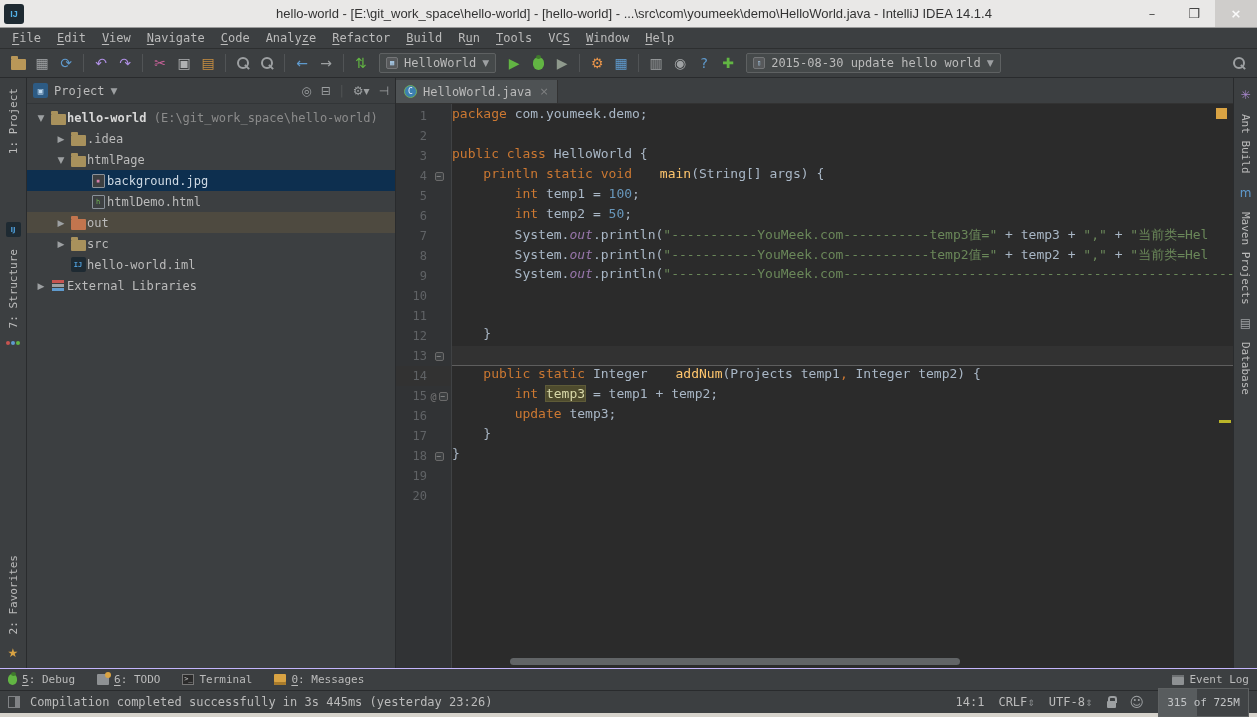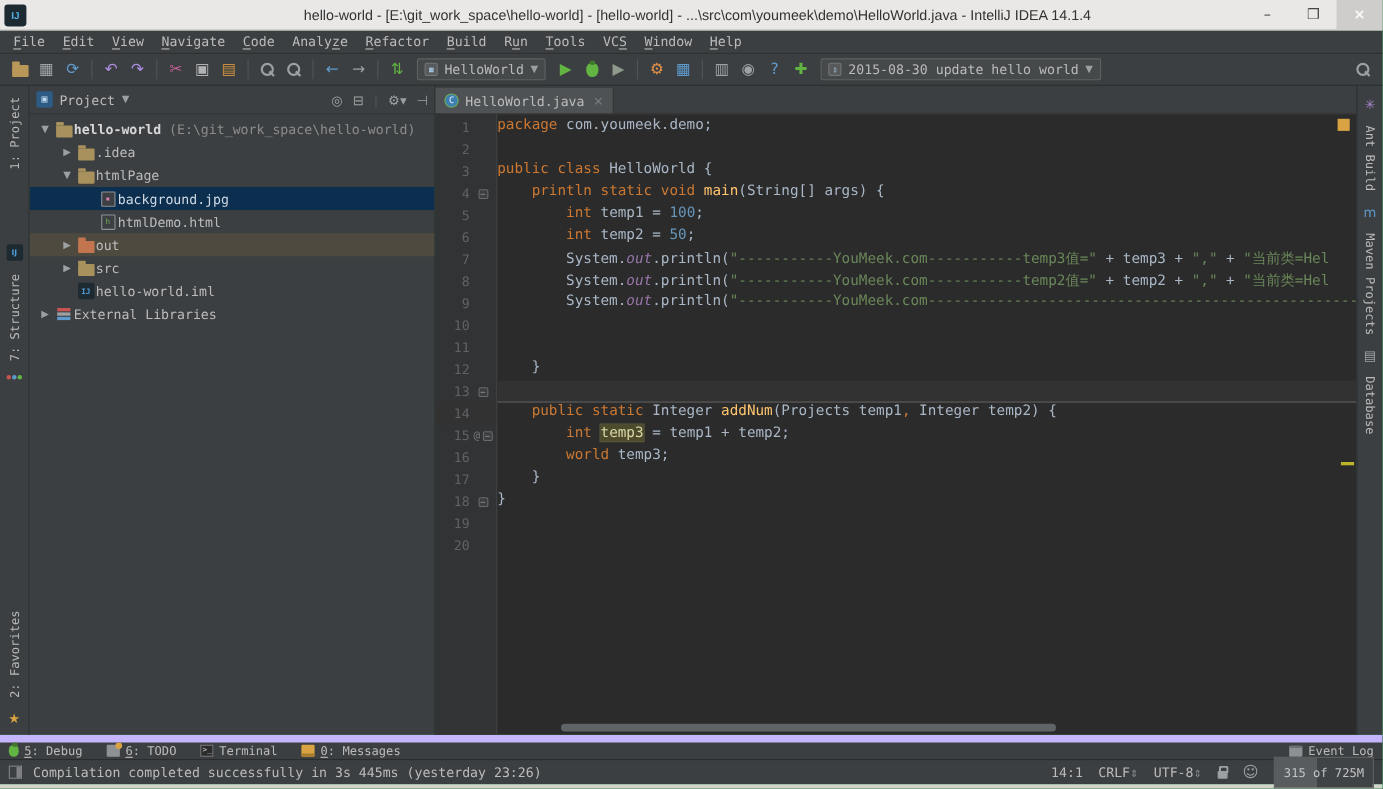--- a/index.html
+++ b/index.html
@@ -1,17 +1,17 @@
 <!DOCTYPE html>
 <html><head>
 <meta charset="utf-8">
 <style>
   * { box-sizing: border-box; margin: 0; padding: 0; }
   body { background:#888; font-family:"DejaVu Sans Mono", monospace; }
-  .window { width:1257px; height:717px; position:relative; background:#22c55e; overflow:hidden; }
+  .window { width:1257px; height:717px; position:relative; background:#fca5a5; overflow:hidden; }
 
   
   .titlebar { height:28px; background:#E9E8E7; display:flex; align-items:center; position:relative; border-bottom:1px solid #9A9A9A; }
   .app-logo { width:20px; height:20px; margin-left:4px; background:#1E2A32; border-radius:3px; color:#53B1E8; font-weight:bold; font-size:9px; display:flex; align-items:center; justify-content:center; font-family:"Liberation Sans",sans-serif; }
   .title-text { position:absolute; left:0; right:0; text-align:center; font-family:"Liberation Sans",sans-serif; font-size:13px; color:#333;padding-left:11px; }
   .winbtns { margin-left:auto; display:flex; align-items:stretch; height:100%; z-index:2; }
   .winbtn { width:42px; display:flex; align-items:center; justify-content:center; color:#444; font-size:13px; font-family:"DejaVu Sans",sans-serif; }
   .winbtn.close { background:#CFCDCB; color:#FAFAFA; font-weight:bold; }
 
   
@@ -87,29 +87,29 @@
   .foldbox { width:9px; height:9px; border:1px solid #6A6A6A; border-radius:2px; color:#9A9A9A; font-size:8px; line-height:7px; text-align:center; background:#3C3F41; }
   .gln.caret { background:#323232; }
   .codearea { flex:1; padding-top:2px; position:relative; overflow:hidden; }
   .cline { height:20px; white-space:pre; font-size:13px; color:#A9B7C6; position:relative; }
   .cline.caret { background:#323232; border-bottom:1px solid #5E5E5E; }
   .seg-kw  { color:#CC7832; }
   .seg-pl  { color:#A9B7C6; }
   .seg-num { color:#6897BB; }
   .seg-str { color:#6A8759; }
   .seg-fld { color:#9876AA; font-style:italic; }
-  .seg-mth { color:#FFC66D; }
+  .seg-mth { color:#FFC66D;margin-left:20px; }
   .seg-mthi{ color:#FFC66D; font-style:italic; }
   .seg-hl  { color:#D8D8A8; background:#4E4B2D; outline:1px solid #5E5B38; }
   .stripe-mark-warn { position:absolute; right:6px; top:4px; width:11px; height:11px; background:#D9A343; }
   .stripe-mark-id { position:absolute; right:2px; top:316px; width:12px; height:3px; background:#BBB529; }
   .hscroll { position:absolute; left:58px; bottom:3px; width:450px; height:7px; background:#616466; border-radius:4px; }
 
   
-  .toolwins { height:22px; background:#3C3F41; border-top:7px solid #c4b5fd; display:flex; align-items:center; padding:0 8px; gap:22px; }
+  .toolwins { height:22px; background:#3C3F41; border-top:1px solid #c4b5fd; display:flex; align-items:center; padding:0 8px; gap:22px; }
   .twbtn { display:flex; align-items:center; gap:5px; color:#BBBBBB; font-size:11px; }
   .twbtn u { text-underline-offset:2px; }
   .tw-term { width:12px; height:11px; background:#2B2B2B; border:1px solid #777; color:#C8C8C8; font-size:7px; line-height:9px; text-align:center; }
   .tw-msg { width:12px; height:11px; background:#D9A343; border-radius:1px; box-shadow: inset 0 -3px 0 #A87B2C; }
   .tw-todo { width:12px; height:11px; background:#8E9193; border-radius:1px; position:relative; }
   .tw-todo::after { content:""; position:absolute; right:-2px; top:-2px; width:6px; height:6px; border-radius:50%; background:#D9A343; }
   .tw-evlog { width:12px; height:10px; background:#8E9193; border-radius:1px; box-shadow: inset 0 2px 0 #6E7173; }
   .toolwins .right { margin-left:auto; }
 
   
@@ -359,21 +359,21 @@
             <div class="cline"><span class="seg-pl">        </span><span class="seg-kw">int </span><span class="seg-pl">temp2 = </span><span class="seg-num">50</span><span class="seg-pl">;</span></div>
             <div class="cline"><span class="seg-pl">        System.</span><span class="seg-fld">out</span><span class="seg-pl">.println(</span><span class="seg-str">"-----------YouMeek.com-----------temp3值="</span><span class="seg-pl"> + temp3 + </span><span class="seg-str">","</span><span class="seg-pl"> + </span><span class="seg-str">"当前类=Hel</span></div>
             <div class="cline"><span class="seg-pl">        System.</span><span class="seg-fld">out</span><span class="seg-pl">.println(</span><span class="seg-str">"-----------YouMeek.com-----------temp2值="</span><span class="seg-pl"> + temp2 + </span><span class="seg-str">","</span><span class="seg-pl"> + </span><span class="seg-str">"当前类=Hel</span></div>
             <div class="cline"><span class="seg-pl">        System.</span><span class="seg-fld">out</span><span class="seg-pl">.println(</span><span class="seg-str">"-----------YouMeek.com--------------------------------------------------------------------"</span></div>
             <div class="cline"></div>
             <div class="cline"></div>
             <div class="cline"><span class="seg-pl">    }</span></div>
             <div class="cline caret"></div>
             <div class="cline"><span class="seg-pl">    </span><span class="seg-kw">public static </span><span class="seg-pl">Integer </span><span class="seg-mth">addNum</span><span class="seg-pl">(Projects temp1</span><span class="seg-kw">,</span><span class="seg-pl"> Integer temp2) {</span></div>
             <div class="cline"><span class="seg-pl">        </span><span class="seg-kw">int </span><span class="seg-hl">temp3</span><span class="seg-pl"> = temp1 + temp2;</span></div>
-            <div class="cline"><span class="seg-pl">        </span><span class="seg-kw">world </span><span class="seg-pl">temp3;</span></div>
+            <div class="cline"><span class="seg-pl">        </span><span class="seg-kw">update </span><span class="seg-pl">temp3;</span></div>
             <div class="cline"><span class="seg-pl">    }</span></div>
             <div class="cline"><span class="seg-pl">}</span></div>
             <div class="cline"></div>
             <div class="hscroll"></div>
           </div>
         <div class="stripe-mark-warn"></div>
         <div class="stripe-mark-id"></div>
       </div>
     </div>
 

